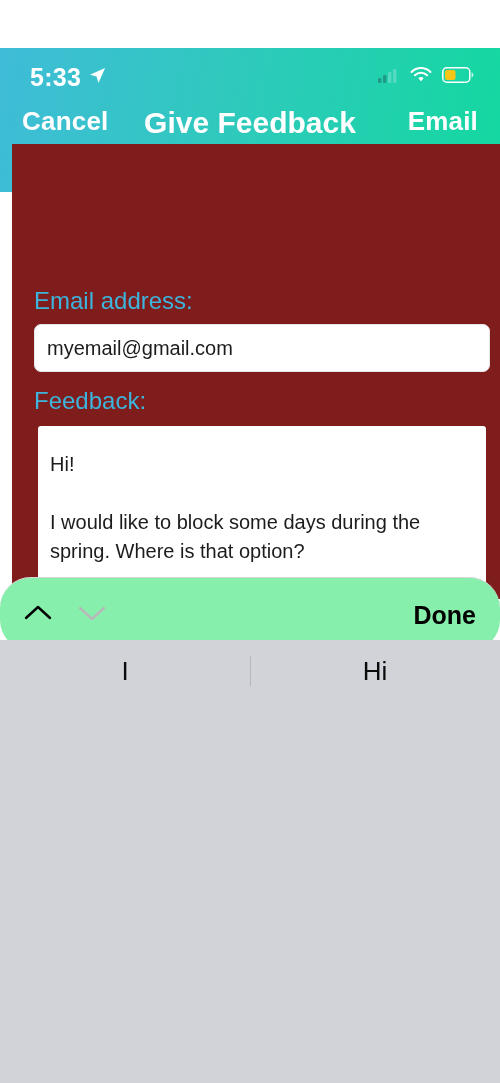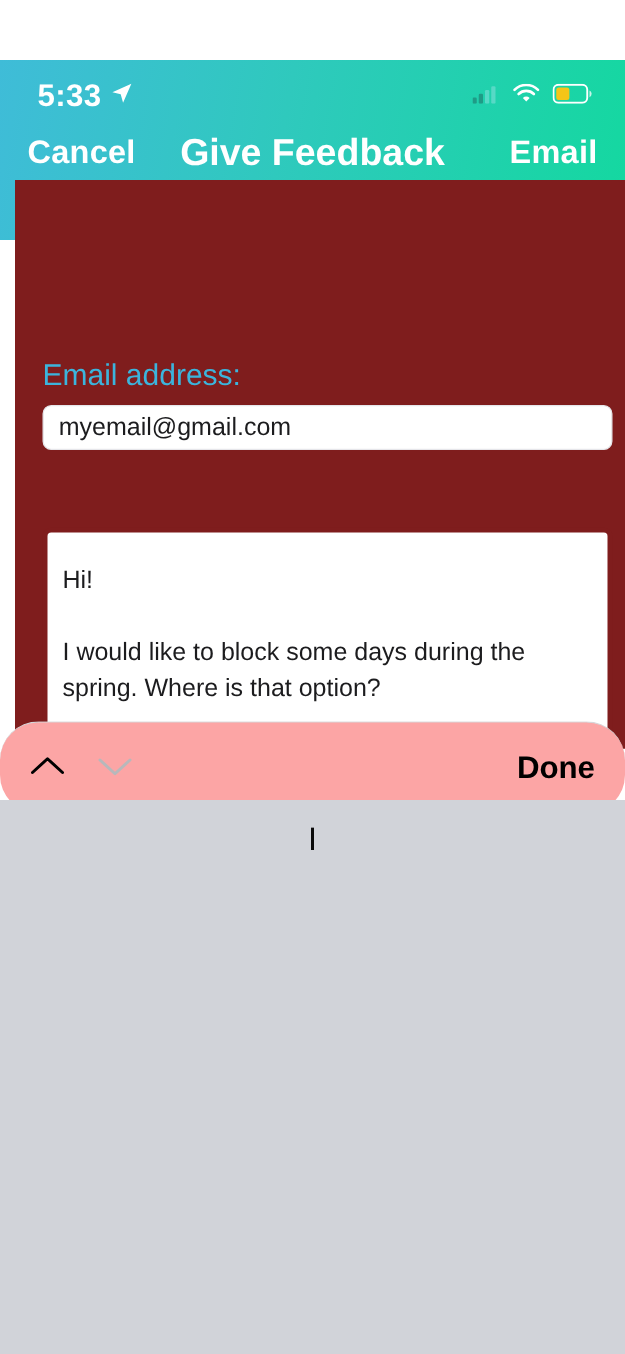--- a/index.html
+++ b/index.html
@@ -53,21 +53,21 @@
   }
   .field-label {
     color:#3cb4dc; font-size:24px; font-weight:400;
     padding-left:22px;
   }
   .label-email { position:absolute; top:143px; left:0; }
   .label-feedback { position:absolute; top:243px; left:0; }
 
   .text-input {
     position:absolute; top:180px; left:22px;
-    width:456px; height:36px;
+    width:456px; height:48px;
     border:1px solid #e6e6ea; border-radius:7px;
     background:#ffffff;
     font-family:"Liberation Sans", sans-serif;
     font-size:20px; color:#1c1c1e;
     padding:0 12px;
     outline:none;
   }
   .text-area {
     position:absolute; top:278px; left:22px;
     width:456px; height:256px;
@@ -78,21 +78,21 @@
     line-height:1.45;
     padding:24px 12px;
     resize:none; outline:none;
     white-space:pre-wrap;
     overflow:hidden;
   }
 
   
   .kb-toolbar {
     position:absolute; top:577px; left:0; width:500px; height:74px;
-    background:#fca5a5;
+    background:#86efac;
     border-top:1px solid #d6d6d9;
     display:flex; align-items:center;border-radius:31px;
   }
   .chev-btn {
     background:none; border:none; cursor:pointer;
     display:flex; align-items:center; justify-content:center;
     width:48px; height:48px;
   }
   .chev-up { margin-left:14px; }
   .chev-down { margin-left:6px; }
@@ -171,20 +171,21 @@
       <button class="nav-btn">Cancel</button>
       <span class="nav-title">Give Feedback</span>
       <button class="nav-btn">Email</button>
     </div>
   </div>
 
   <div class="form-area">
     <div class="field-label label-email">Email address:</div>
     <input class="text-input" type="text" value="myemail@gmail.com" style="">
 
+    <div class="field-label label-feedback">Feedback:</div>
     <textarea class="text-area" style="">Hi!
 
 I would like to block some days during the spring. Where is that option?</textarea>
   </div>
 
   <div class="kb-toolbar">
     <button class="chev-btn chev-up">
       <span>
         <svg width="30" height="20" viewBox="0 0 30 20">
           <path d="M3 15 L15 4 L27 15" stroke="#000000" stroke-width="2.4" fill="none" stroke-linecap="round" stroke-linejoin="round"></path>
@@ -198,17 +199,18 @@
         </svg>
       </span>
     </button>
     <button class="done-btn">Done</button>
   </div>
 
   <div class="keyboard">
 
     <div class="suggest-bar">
       <span class="suggest">I</span>
+      <span class="suggest">Hi</span>
     </div>
 
   </div>
 
 </div>
 
 </body></html>

